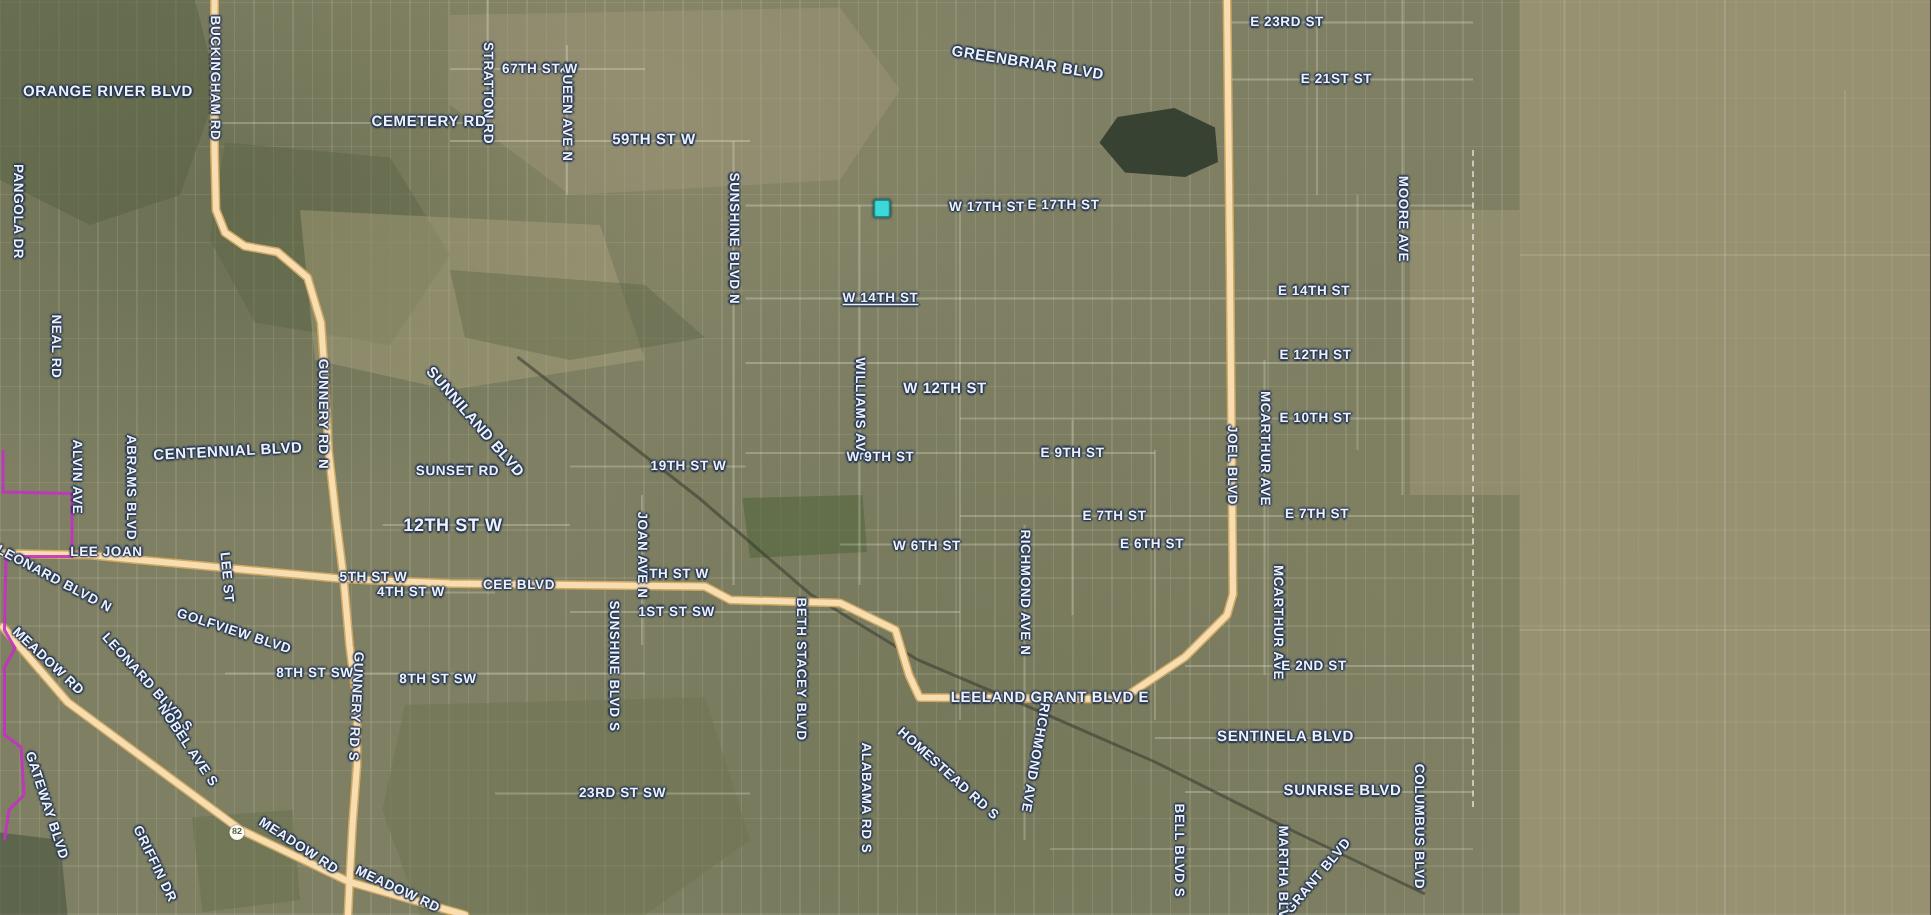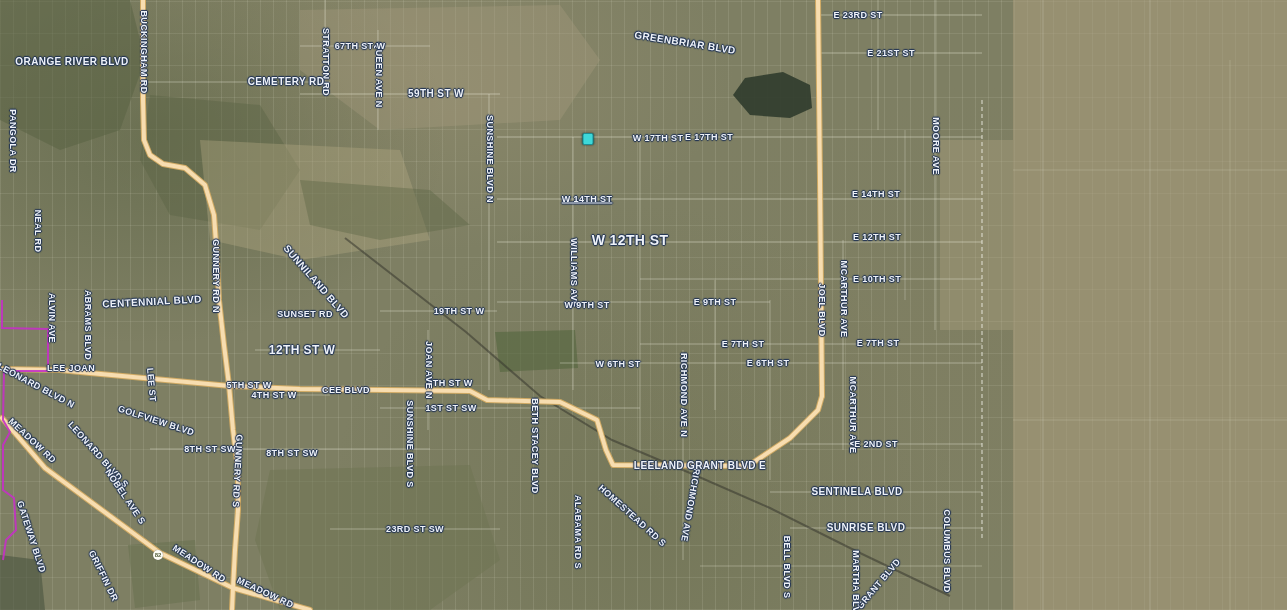--- a/index.html
+++ b/index.html
@@ -108,21 +108,21 @@
     <div class="lbl" style="left: 858px; top: 15px; font-size: 9px; transform: translate(-50%, -50%) rotate(0deg);">E 23RD ST</div>
     <div class="lbl" style="left: 877px; top: 53px; font-size: 9px; transform: translate(-50%, -50%) rotate(0deg); padding-left: 28px;">E 21ST ST</div>
     <div class="lbl" style="left: 12px; top: 141px; font-size: 9px; transform: translate(-50%, -50%) rotate(90deg);">PANGOLA DR</div>
     <div class="lbl" style="left: 37px; top: 231px; font-size: 9px; transform: translate(-50%, -50%) rotate(90deg);">NEAL RD</div>
     <div class="lbl" style="left: 627px; top: 138px; font-size: 9px; transform: translate(-50%, -50%) rotate(0deg); margin-left: 31px;">W 17TH ST</div>
     <div class="lbl" style="left: 709px; top: 137px; font-size: 9px; transform: translate(-50%, -50%) rotate(0deg);">E 17TH ST</div>
     <div class="lbl" style="left: 489px; top: 159px; font-size: 9px; transform: translate(-50%, -50%) rotate(90deg);">SUNSHINE BLVD N</div>
     <div class="lbl" style="left: 935px; top: 146px; font-size: 9px; transform: translate(-50%, -50%) rotate(90deg);">MOORE AVE</div>
     <div class="lbl" style="left: 587px; top: 199px; font-size: 9px; transform: translate(-50%, -50%) rotate(0deg); text-decoration: underline;">W 14TH ST</div>
     <div class="lbl" style="left: 876px; top: 194px; font-size: 9px; transform: translate(-50%, -50%) rotate(0deg);">E 14TH ST</div>
-    <div class="lbl" style="left: 630px; top: 240px; font-size: 14px; transform: translate(-50%, -50%) rotate(0deg);">W 12TH ST</div>
+    <div class="lbl" style="left: 630px; top: 260px; font-size: 10px; transform: translate(-50%, -50%) rotate(0deg);">W 12TH ST</div>
     <div class="lbl" style="left: 877px; top: 237px; font-size: 9px; transform: translate(-50%, -50%) rotate(0deg);">E 12TH ST</div>
     <div class="lbl" style="left: 877px; top: 279px; font-size: 9px; transform: translate(-50%, -50%) rotate(0deg);">E 10TH ST</div>
     <div class="lbl" style="left: 573px; top: 273px; font-size: 9px; transform: translate(-50%, -50%) rotate(90deg);">WILLIAMS AVE</div>
     <div class="lbl" style="left: 587px; top: 305px; font-size: 9px; transform: translate(-50%, -50%) rotate(0deg);">W 9TH ST</div>
     <div class="lbl" style="left: 715px; top: 302px; font-size: 9px; transform: translate(-50%, -50%) rotate(0deg);">E 9TH ST</div>
     <div class="lbl" style="left: 743px; top: 344px; font-size: 9px; transform: translate(-50%, -50%) rotate(0deg);">E 7TH ST</div>
     <div class="lbl" style="left: 878px; top: 343px; font-size: 9px; transform: translate(-50%, -50%) rotate(0deg);">E 7TH ST</div>
     <div class="lbl" style="left: 618px; top: 364px; font-size: 9px; transform: translate(-50%, -50%) rotate(0deg);">W 6TH ST</div>
     <div class="lbl" style="left: 754px; top: 363px; font-size: 9px; transform: translate(-50%, -50%) rotate(0deg); padding-left: 28px;">E 6TH ST</div>
     <div class="lbl" style="left: 843px; top: 299px; font-size: 9px; transform: translate(-50%, -50%) rotate(90deg);">MCARTHUR AVE</div>
@@ -154,21 +154,21 @@
     <div class="lbl" style="left: 210px; top: 449px; font-size: 9px; transform: translate(-50%, -50%) rotate(0deg);">8TH ST SW</div>
     <div class="lbl" style="left: 292px; top: 453px; font-size: 9px; transform: translate(-50%, -50%) rotate(0deg);">8TH ST SW</div>
     <div class="lbl" style="left: 409px; top: 444px; font-size: 9px; transform: translate(-50%, -50%) rotate(90deg);">SUNSHINE BLVD S</div>
     <div class="lbl" style="left: 534px; top: 446px; font-size: 9px; transform: translate(-50%, -50%) rotate(90deg);">BETH STACEY BLVD</div>
     <div class="lbl" style="left: 700px; top: 466px; font-size: 10px; transform: translate(-50%, -50%) rotate(0deg);">LEELAND GRANT BLVD E</div>
     <div class="lbl" style="left: 876px; top: 444px; font-size: 9px; transform: translate(-50%, -50%) rotate(0deg); text-align: right;">E 2ND ST</div>
     <div class="lbl" style="left: 125px; top: 497px; font-size: 9px; transform: translate(-50%, -50%) rotate(56deg);">NOBEL AVE S</div>
     <div class="lbl" style="left: 31px; top: 537px; font-size: 9px; transform: translate(-50%, -50%) rotate(72deg);">GATEWAY BLVD</div>
     <div class="lbl" style="left: 103px; top: 576px; font-size: 9px; transform: translate(-50%, -50%) rotate(64deg);">GRIFFIN DR</div>
     <div class="lbl" style="left: 857px; top: 492px; font-size: 10px; transform: translate(-50%, -50%) rotate(0deg);">SENTINELA BLVD</div>
-    <div class="lbl" style="left: 866px; top: 528px; font-size: 10px; transform: translate(-50%, -50%) rotate(0deg);">SUNRISE BLVD</div>
+    <div class="lbl" style="left: 895px; top: 528px; font-size: 10px; transform: translate(-50%, -50%) rotate(0deg);">SUNRISE BLVD</div>
     <div class="lbl" style="left: 415px; top: 529px; font-size: 9px; transform: translate(-50%, -50%) rotate(0deg);">23RD ST SW</div>
     <div class="lbl" style="left: 577px; top: 532px; font-size: 9px; transform: translate(-50%, -50%) rotate(90deg);">ALABAMA RD S</div>
     <div class="lbl" style="left: 632px; top: 516px; font-size: 9px; transform: translate(-50%, -50%) rotate(42deg);">HOMESTEAD RD S</div>
     <div class="lbl" style="left: 786px; top: 567px; font-size: 9px; transform: translate(-50%, -50%) rotate(90deg);">BELL BLVD S</div>
     <div class="lbl" style="left: 946px; top: 551px; font-size: 9px; transform: translate(-50%, -50%) rotate(90deg);">COLUMBUS BLVD</div>
     <div class="lbl" style="left: 879px; top: 584px; font-size: 9px; transform: translate(-50%, -50%) rotate(-50deg);">GRANT BLVD</div>
     <div class="lbl" style="left: 855px; top: 585px; font-size: 9px; transform: translate(-50%, -50%) rotate(90deg);">MARTHA BLVD</div>
     <div class="lbl" style="left: 199px; top: 564px; font-size: 9px; transform: translate(-50%, -50%) rotate(33deg);">MEADOW RD</div>
     <div class="lbl" style="left: 265px; top: 593px; font-size: 9px; transform: translate(-50%, -50%) rotate(25deg);">MEADOW RD</div>
   </div>

